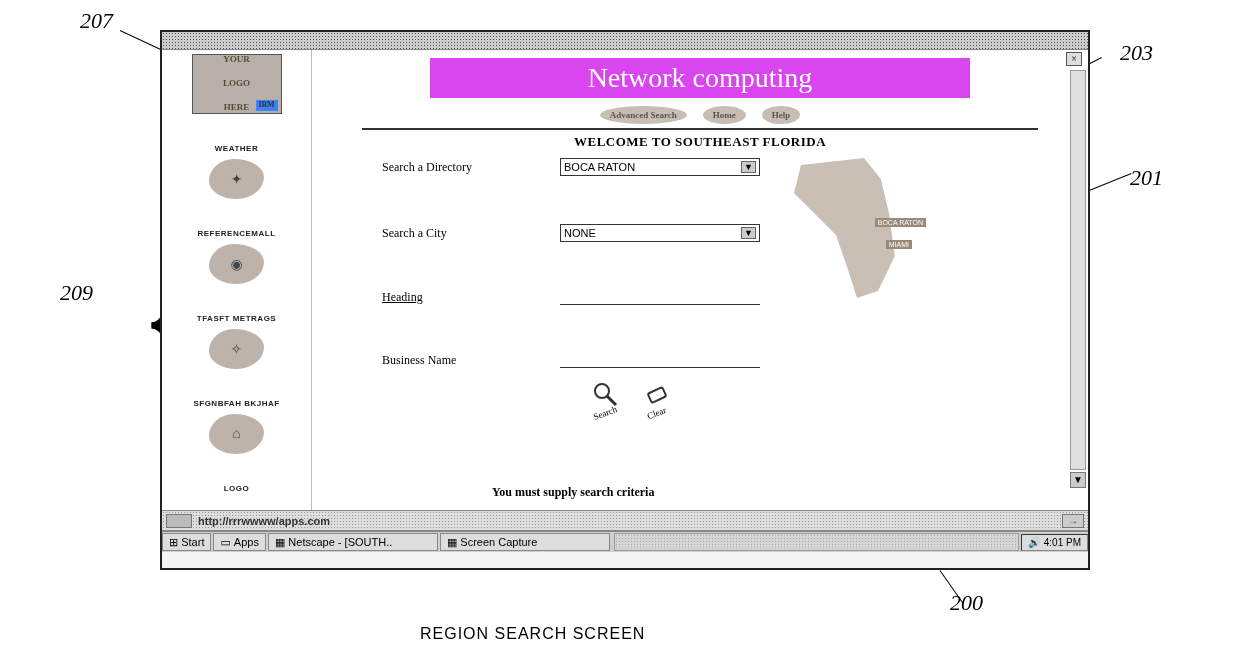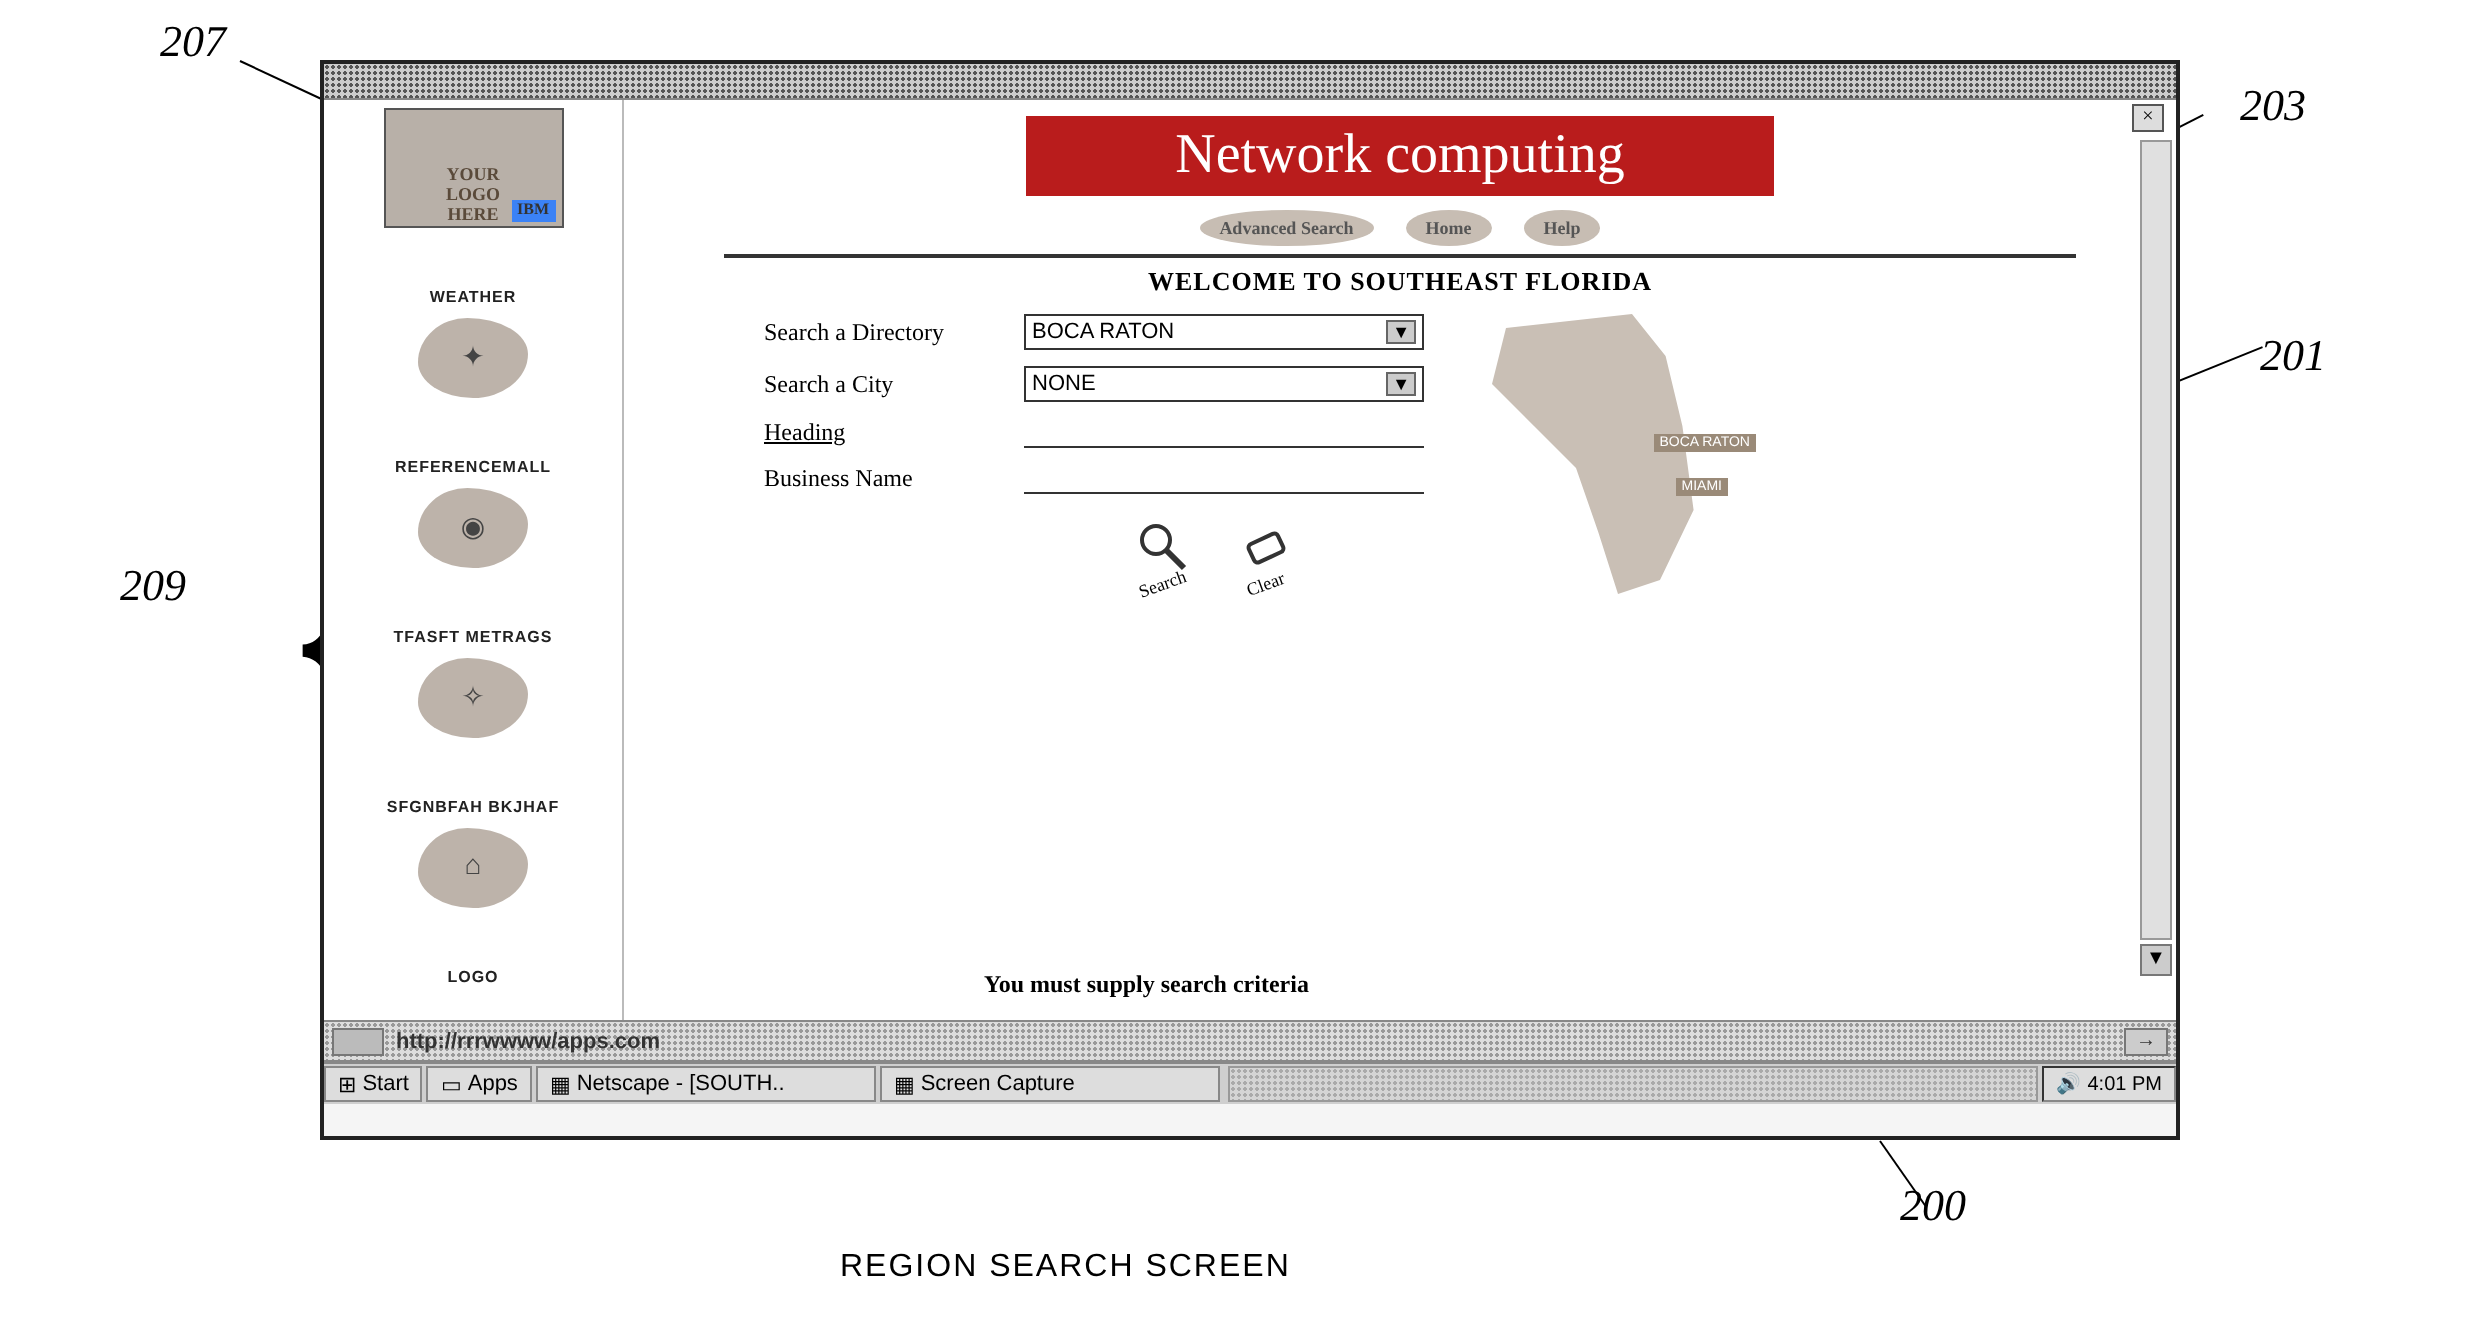--- a/index.html
+++ b/index.html
@@ -59,21 +59,21 @@
     background: #fff;
   }
   .logo-box {
     width: 90px;
     height: 60px;
     background: #b8b0a8;
     border: 1px solid #555;
     display: flex;
     flex-direction: column;
     align-items: center;
-    justify-content: flex-end;
+    justify-content: space-between;
     font-size: 9px;
     font-weight: bold;
     color: #5a4a3a;
     line-height: 1.1;
     position: relative;
     text-align: center;
   }
   .logo-ibm {
     position: absolute;
     bottom: 2px;
@@ -119,22 +119,22 @@
     top: 2px; right: 6px;
     width: 16px; height: 14px;
     border: 1px solid #555;
     background: #ddd;
     font-size: 10px;
     line-height: 12px;
     text-align: center;
   }
   .banner {
     margin: 4px auto 6px auto;
-    width: 374px;
-    background: #b91c1c;
+    width: 540px;
+    background: #d946ef;
     color: #fff;
     font-family: "Times New Roman", serif;
     font-size: 28px;
     text-align: center;
     padding: 4px 0;
   }
   .pill-row {
     text-align: center;
     margin-bottom: 4px;
   }
@@ -160,20 +160,21 @@
   .form-area {
     display: flex;
     gap: 20px;
     padding-left: 60px;
   }
   .form-grid {
     display: grid;
     grid-template-columns: 130px 200px;
     row-gap: 8px;
     align-items: center;
+    gap: 48px;
   }
   .form-label {
     font-size: 12px;
     font-family: "Times New Roman", serif;
   }
   .form-select, .form-input {
     border: 1px solid #333;
     height: 18px;
     font-size: 11px;
     padding: 1px 3px;

